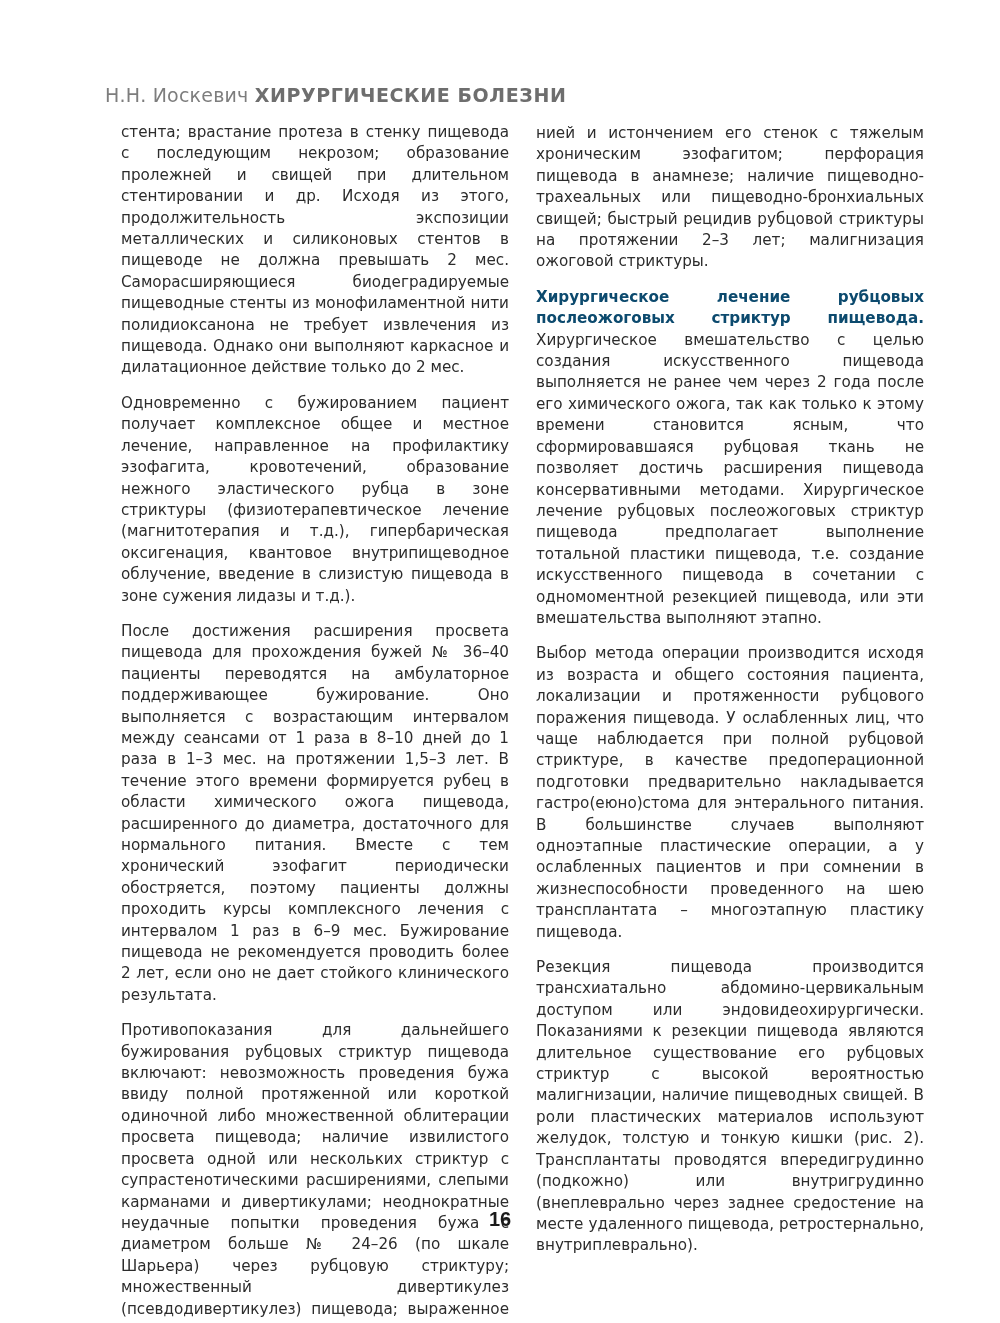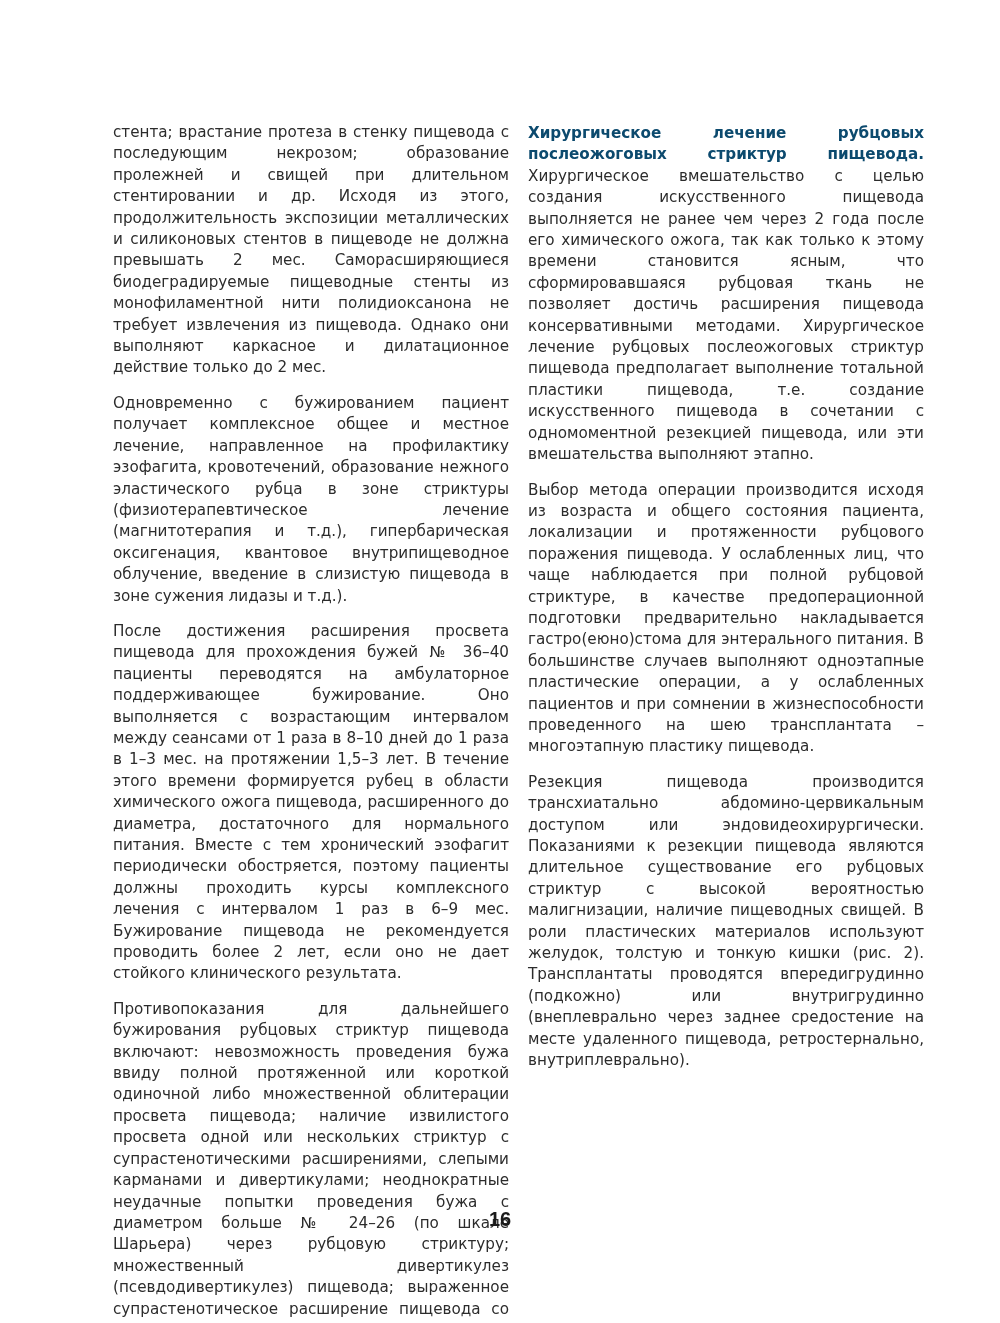--- a/index.html
+++ b/index.html
@@ -12,42 +12,47 @@
   }
   .running-head .author { font-weight: normal; color: #7d7d7d; }
   .running-head .title { font-weight: bold; color: #6e6e6e; letter-spacing: 0.6px; }
   .col {
     position: absolute; top: 122px; width: 404px;
     font-family: "DejaVu Sans", sans-serif; font-size: 15.2px; line-height: 21.4px;
     color: #2c2c2c; text-align: justify;
   }
   .col.left { left: 105px; }
   .col.right { left: 520px; top: 123px; }
-  .col p { margin: 0 0 14px 8px; hyphens: manual; }
+  .col p { margin: 0 0 14px 16px; hyphens: manual; }
   .subhead { font-weight: bold; color: #0c4a6e; }
   .page-number {
     position: absolute; left: 0; width: 1000px; top: 1208px;
     text-align: center; font-family: Liberation Sans, sans-serif;
     font-weight: bold; font-size: 20px; color: #1a1a1a;
   }
 </style>
 </head>
 <body>
 
 <div class="page">
 
+  <div class="running-head">
+    <span class="author">Н.Н. Иоскевич</span>
+    <span class="title">ХИРУРГИЧЕСКИЕ БОЛЕЗНИ</span>
+  </div>
 
   <div class="col left">
     <p>стента; врастание протеза в стенку пищевода с последующим некрозом; образование пролежней и свищей при длительном стентировании и др. Исходя из этого, продолжительность экспозиции металлических и силиконовых стентов в пищеводе не должна превышать 2 мес. Саморасширяющиеся биодеградируемые пищеводные стенты из монофиламентной нити полидиоксанона не требует извлечения из пищевода. Однако они выполняют каркасное и дилатационное действие только до 2 мес.</p>
     <p>Одновременно с бужированием пациент получает комплексное общее и местное лечение, направленное на профилактику эзофагита, кровотечений, образование нежного эластического рубца в зоне стриктуры (физиотерапевтическое лечение (магнитотерапия и т.д.), гипербарическая оксигенация, квантовое внутрипищеводное облучение, введение в слизистую пищевода в зоне сужения лидазы и т.д.).</p>
     <p>После достижения расширения просвета пищевода для прохождения бужей № 36–40 пациенты переводятся на амбулаторное поддерживающее бужирование. Оно выполняется с возрастающим интервалом между сеансами от 1 раза в 8–10 дней до 1 раза в 1–3 мес. на протяжении 1,5–3 лет. В течение этого времени формируется рубец в области химического ожога пищевода, расширенного до диаметра, достаточного для нормального питания. Вместе с тем хронический эзофагит периодически обостряется, поэтому пациенты должны проходить курсы комплексного лечения с интервалом 1 раз в 6–9 мес. Бужирование пищевода не рекомендуется проводить более 2 лет, если оно не дает стойкого клинического результата.</p>
     <p>Противопоказания для дальнейшего бужирования рубцовых стриктур пищевода включают: невозможность проведения бужа ввиду полной протяженной или короткой одиночной либо множественной облитерации просвета пищевода; наличие извилистого просвета одной или нескольких стриктур с супрастенотическими расширениями, слепыми карманами и дивертикулами; неоднократные неудачные попытки проведения бужа с диаметром больше № 24–26 (по шкале Шарьера) через рубцовую стриктуру; множественный дивертикулез (псевдодивертикулез) пищевода; выраженное супрастенотическое расширение пищевода со стойкой ато-</p>
   </div>
 
   <div class="col right">
+    <p>нией и истончением его стенок с тяжелым хроническим эзофагитом; перфорация пищевода в анамнезе; наличие пищеводно-трахеальных или пищеводно-бронхиальных свищей; быстрый рецидив рубцовой стриктуры на протяжении 2–3 лет; малигнизация ожоговой стриктуры.</p>
     <p>
       <span class="subhead">Хирургическое лечение рубцовых послеожоговых стриктур пищевода.</span><span> Хирургическое вмешательство с целью создания искусственного пищевода выполняется не ранее чем через 2 года после его химического ожога, так как только к этому времени становится ясным, что сформировавшаяся рубцовая ткань не позволяет достичь расширения пищевода консервативными методами. Хирургическое лечение рубцовых послеожоговых стриктур пищевода предполагает выполнение тотальной пластики пищевода, т.е. создание искусственного пищевода в сочетании с одномоментной резекцией пищевода, или эти вмешательства выполняют этапно.</span>
     </p>
     <p>Выбор метода операции производится исходя из возраста и общего состояния пациента, локализации и протяженности рубцового поражения пищевода. У ослабленных лиц, что чаще наблюдается при полной рубцовой стриктуре, в качестве предоперационной подготовки предварительно накладывается гастро(еюно)стома для энтерального питания. В большинстве случаев выполняют одноэтапные пластические операции, а у ослабленных пациентов и при сомнении в жизнеспособности проведенного на шею трансплантата – многоэтапную пластику пищевода.</p>
     <p>Резекция пищевода производится трансхиатально абдомино-цервикальным доступом или эндовидеохирургически. Показаниями к резекции пищевода являются длительное существование его рубцовых стриктур с высокой вероятностью малигнизации, наличие пищеводных свищей. В роли пластических материалов используют желудок, толстую и тонкую кишки (рис. 2). Трансплантаты проводятся впередигрудинно (подкожно) или внутригрудинно (внеплеврально через заднее средостение на месте удаленного пищевода, ретростернально, внутриплеврально).</p>
   </div>
 
   <div class="page-number">16</div>
 </div>
 

